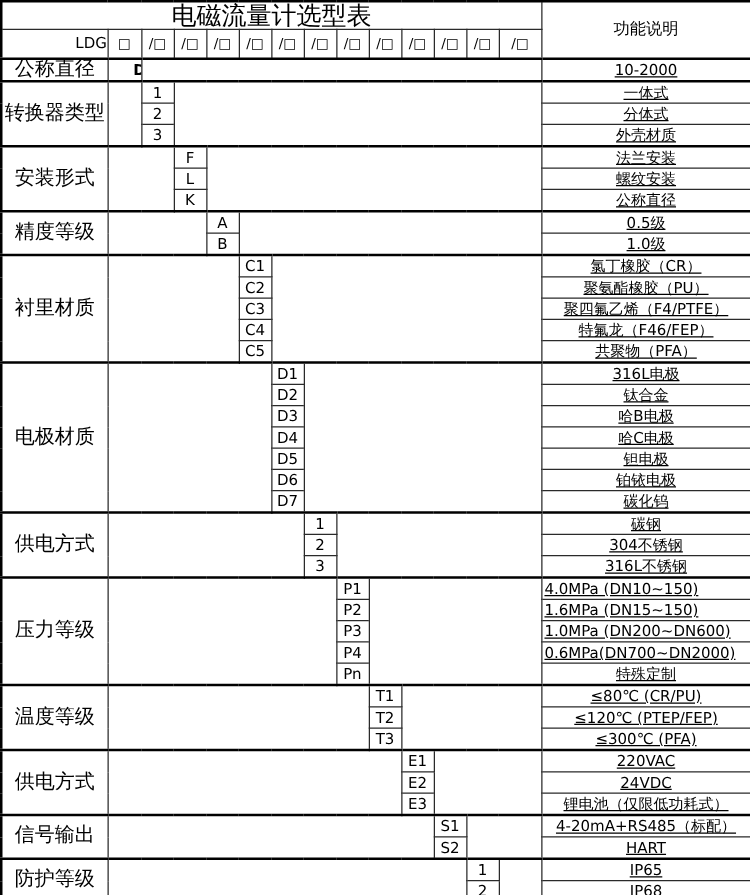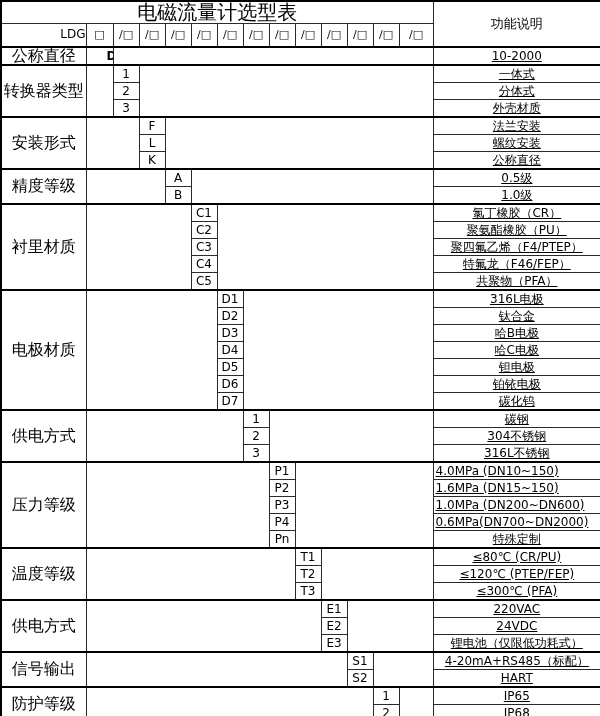--- a/index.html
+++ b/index.html
@@ -131,21 +131,21 @@
   <td>C1</td>
   <td colspan="8" rowspan="5"></td>
   <td class="desc">氯丁橡胶（CR）</td>
 </tr>
 <tr>
   <td>C2</td>
   <td class="desc">聚氨酯橡胶（PU）</td>
 </tr>
 <tr>
   <td>C3</td>
-  <td class="desc">聚四氟乙烯（F4/PTEP）</td>
+  <td class="desc">聚四氟乙烯（F4/PTFE）</td>
 </tr>
 <tr>
   <td>C4</td>
   <td class="desc">特氟龙（F46/FEP）</td>
 </tr>
 <tr>
   <td>C5</td>
   <td class="desc">共聚物（PFA）</td>
 </tr>
 

